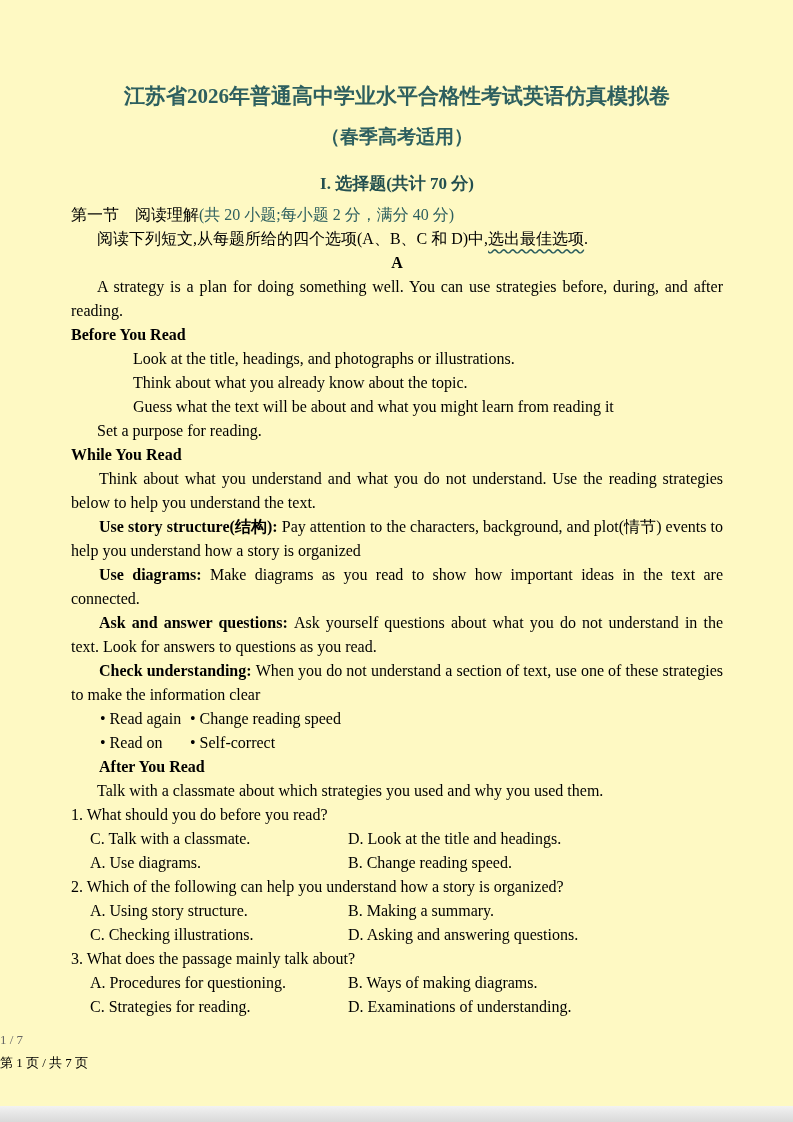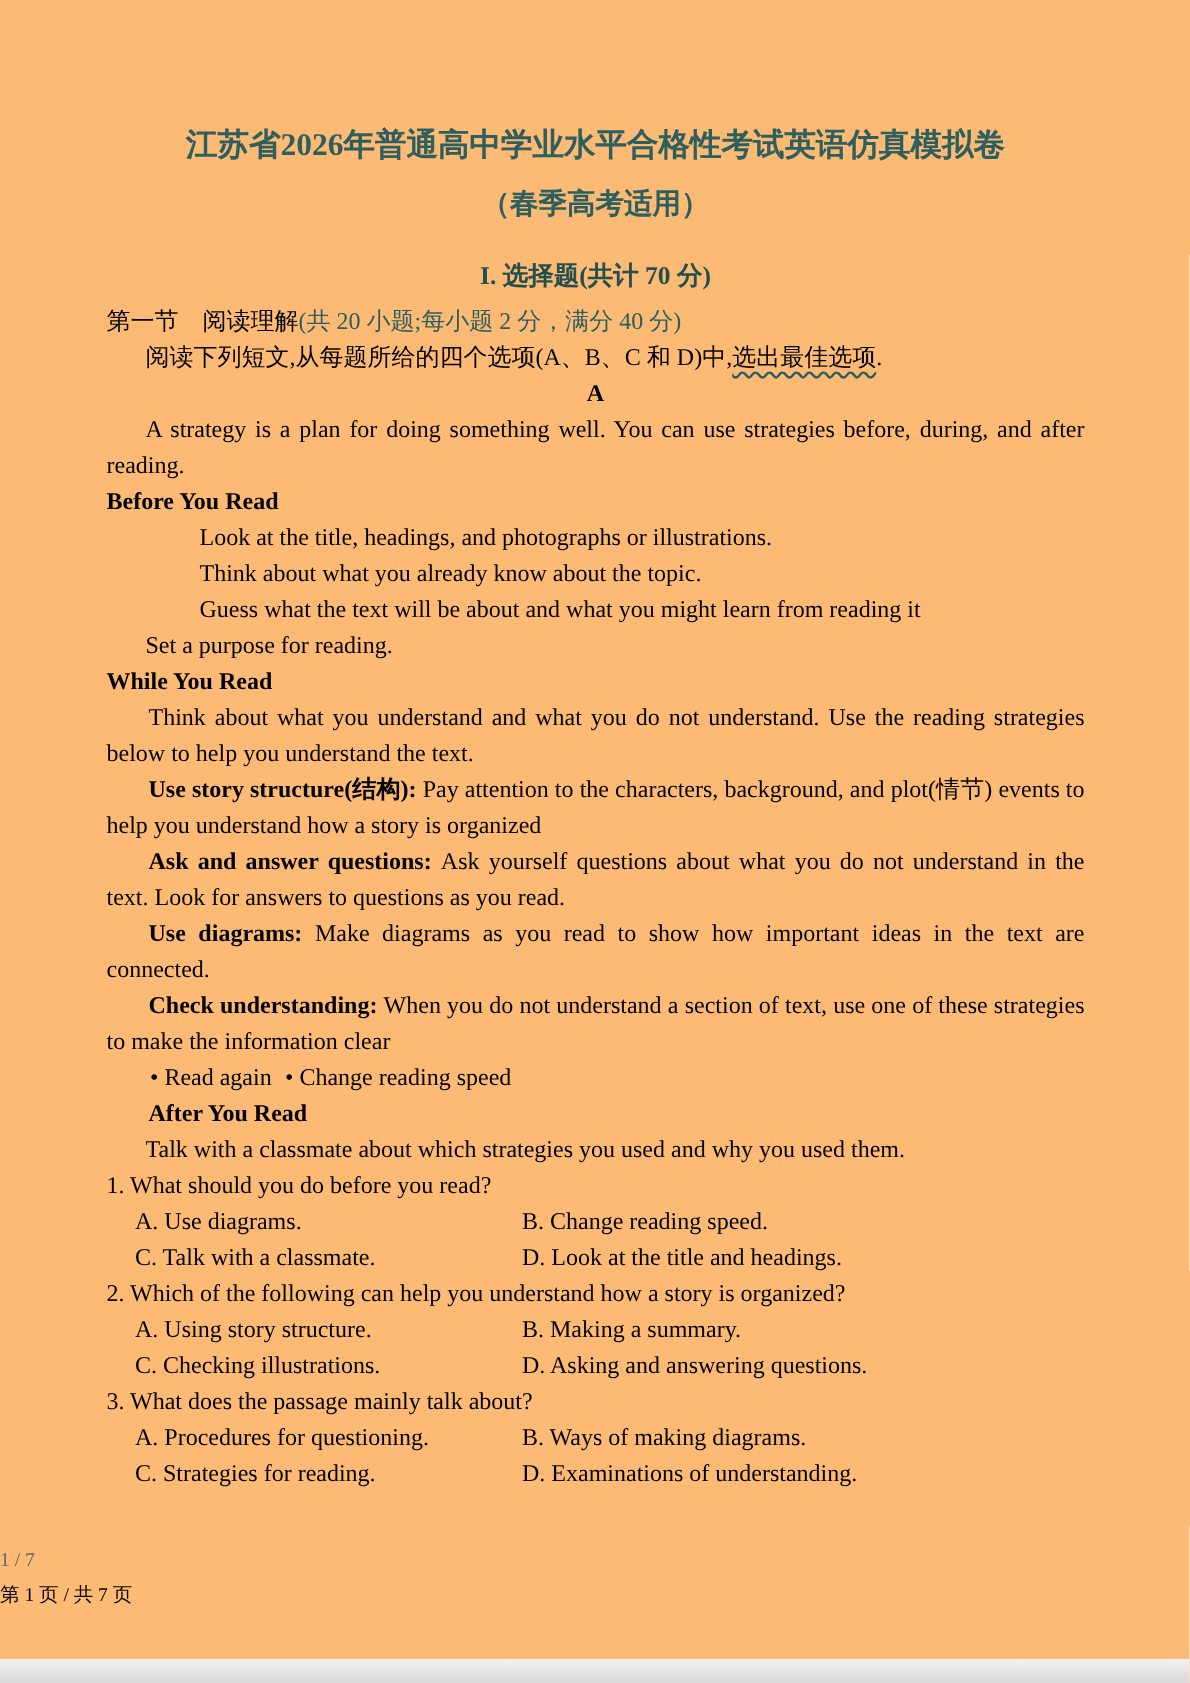--- a/index.html
+++ b/index.html
@@ -2,21 +2,21 @@
 <html><head>
 <meta charset="utf-8">
 <style>
   * { box-sizing: border-box; }
   html, body { margin: 0; padding: 0; background: #ffffff; }
   .page {
     position: relative;
     width: 793px;
     height: 1122px;
     margin: 0 auto;
-    background: #fdba74;
+    background: #fef9c3;
     font-family: "Liberation Serif", "DejaVu Serif", serif;
     font-size: 16px;
     color: #000000;
     padding: 82px 70px 0 71px;
     overflow: hidden;
   }
   p { margin: 0; line-height: 24px; }
   .accent { color: #2d5f5f; }
   .title {
     font-size: 21px;
@@ -112,32 +112,33 @@
   <p class="heading">Before You Read</p>
   <p class="item">Look at the title, headings, and photographs or illustrations.</p>
   <p class="item">Think about what you already know about the topic.</p>
   <p class="item">Guess what the text will be about and what you might learn from reading it</p>
   <p class="subpara">Set a purpose for reading.</p>
 
   <p class="heading">While You Read</p>
   <p class="para indent2 justify">Think about what you understand and what you do not understand. Use the reading strategies below to help you understand the text.</p>
 
   <p class="para indent2 justify"><b>Use story structure(结构): </b><span>Pay attention to the characters, background, and plot(情节) events to help you understand how a story is organized</span></p>
+  <p class="para indent2 justify"><b>Use diagrams: </b><span>Make diagrams as you read to show how important ideas in the text are connected.</span></p>
   <p class="para indent2 justify"><b>Ask and answer questions: </b><span>Ask yourself questions about what you do not understand in the text. Look for answers to questions as you read.</span></p>
-  <p class="para indent2 justify"><b>Use diagrams: </b><span>Make diagrams as you read to show how important ideas in the text are connected.</span></p>
   <p class="para indent2 justify"><b>Check understanding: </b><span>When you do not understand a section of text, use one of these strategies to make the information clear</span></p>
 
   <p class="bullets"><span class="bcol">• Read again</span><span>• Change reading speed</span></p>
+  <p class="bullets"><span class="bcol">• Read on</span><span>• Self-correct</span></p>
 
   <p class="heading indent-h">After You Read</p>
   <p class="subpara">Talk with a classmate about which strategies you used and why you used them.</p>
 
   <p class="qstem">1. What should you do before you read?</p>
+  <p class="opts"><span class="ocol">C. Talk with a classmate.</span><span>D. Look at the title and headings.</span></p>
   <p class="opts"><span class="ocol">A. Use diagrams.</span><span>B. Change reading speed.</span></p>
-  <p class="opts"><span class="ocol">C. Talk with a classmate.</span><span>D. Look at the title and headings.</span></p>
 
   <p class="qstem">2. Which of the following can help you understand how a story is organized?</p>
   <p class="opts"><span class="ocol">A. Using story structure.</span><span>B. Making a summary.</span></p>
   <p class="opts"><span class="ocol">C. Checking illustrations.</span><span>D. Asking and answering questions.</span></p>
 
   <p class="qstem">3. What does the passage mainly talk about?</p>
   <p class="opts"><span class="ocol">A. Procedures for questioning.</span><span>B. Ways of making diagrams.</span></p>
   <p class="opts"><span class="ocol">C. Strategies for reading.</span><span>D. Examinations of understanding.</span></p>
 
   <div class="footer">

